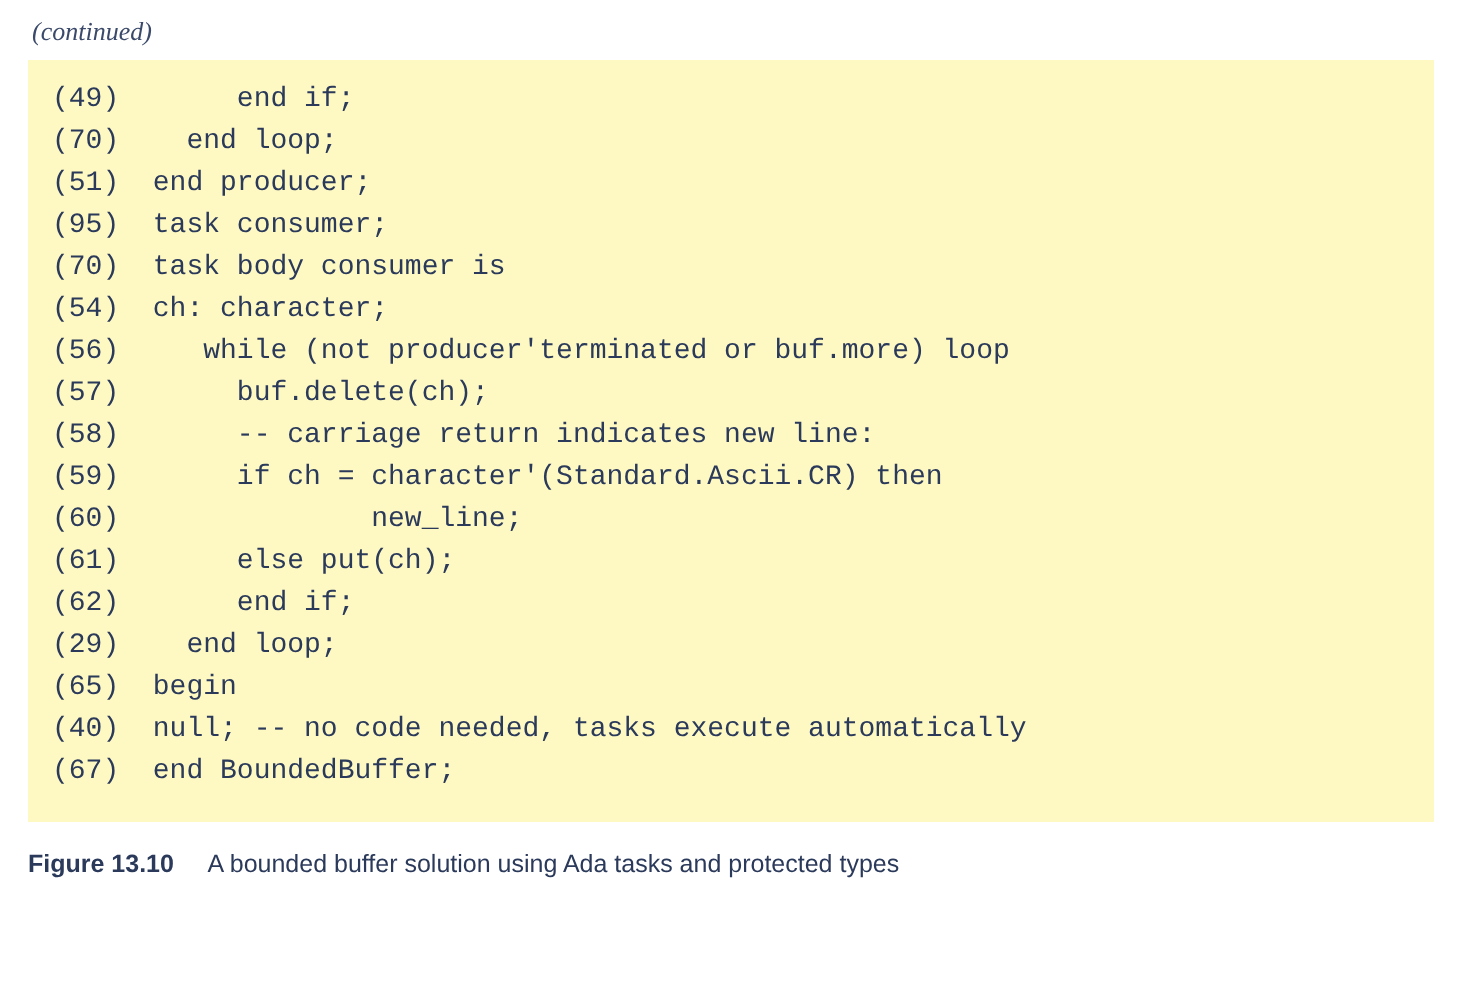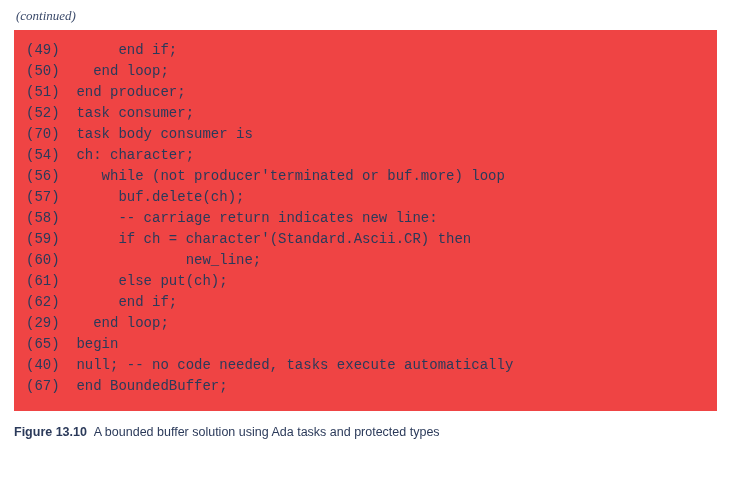--- a/index.html
+++ b/index.html
@@ -13,54 +13,54 @@
   .page {
     padding: 8px 14px 14px 14px;
   }
   .continued {
     font-style: italic;
     font-size: 13px;
     color: #3b4a6a;
     margin: 0 0 6px 2px;
   }
   .codeblock {
-    background: #ef4444;
+    background: #fef9c3;
     padding: 10px 12px 14px 12px;
     font-family: "Courier New", Courier, monospace;
     font-size: 14px;
     line-height: 1.5;
     color: #2b3a5a;
   }
   .codeblock .line {
     white-space: pre;
   }
   .figcap {
     margin-top: 14px;
     font-size: 12.5px;
     color: #2b3a5a;
     font-family: Verdana, Arial, sans-serif;
   }
   .figcap .figlabel {
     font-weight: bold;
-    margin-right: 4px;
+    margin-right: 14px;
   }
 </style>
 </head>
 <body>
 
 <div class="page">
 
   <div class="continued">(continued)</div>
 
   <div class="codeblock">
     <div class="line">(49)       end if;</div>
-    <div class="line">(50)    end loop;</div>
+    <div class="line">(70)    end loop;</div>
     <div class="line">(51)  end producer;</div>
     <div class="line"></div>
-    <div class="line">(52)  task consumer;</div>
+    <div class="line">(95)  task consumer;</div>
     <div class="line">(70)  task body consumer is</div>
     <div class="line">(54)  ch: character;</div>
     <div class="line">(56)     while (not producer'terminated or buf.more) loop</div>
     <div class="line">(57)       buf.delete(ch);</div>
     <div class="line">(58)       -- carriage return indicates new line:</div>
     <div class="line">(59)       if ch = character'(Standard.Ascii.CR) then</div>
     <div class="line">(60)               new_line;</div>
     <div class="line">(61)       else put(ch);</div>
     <div class="line">(62)       end if;</div>
     <div class="line">(29)    end loop;</div>

